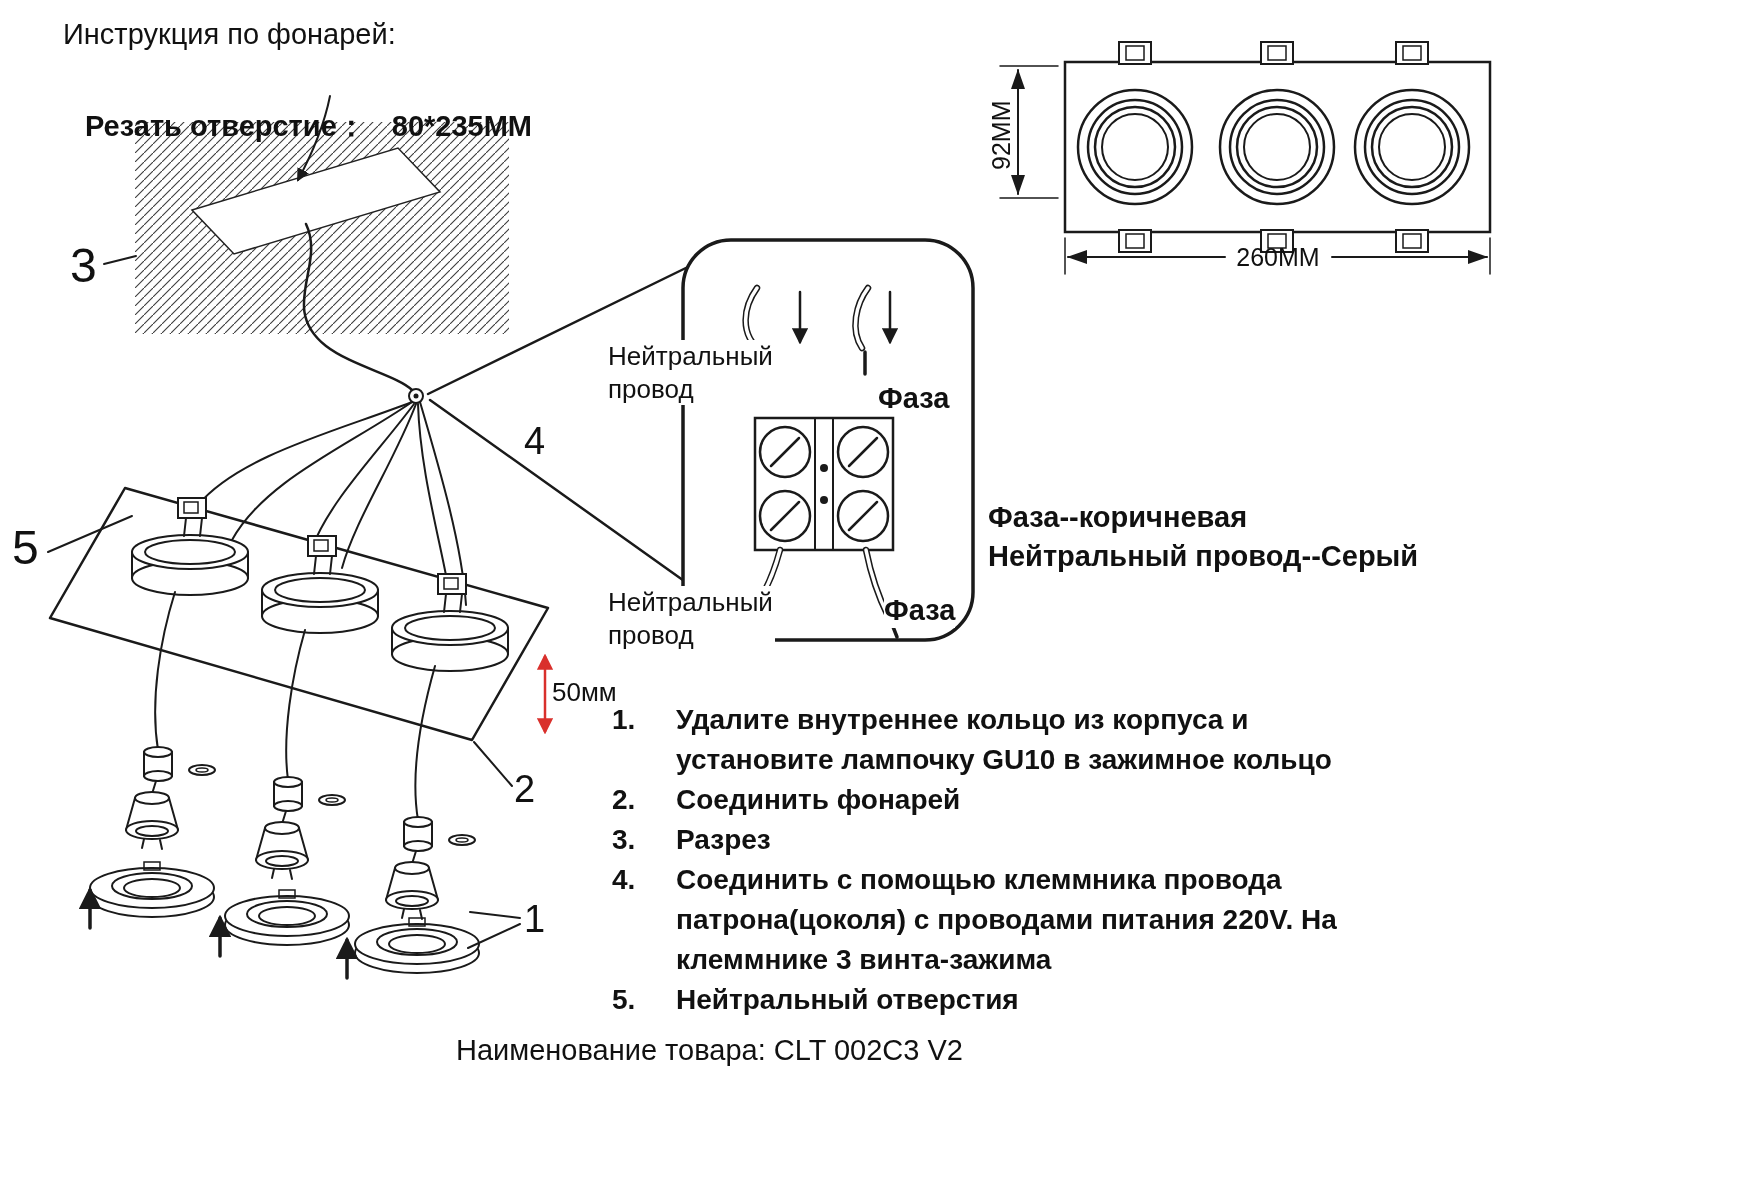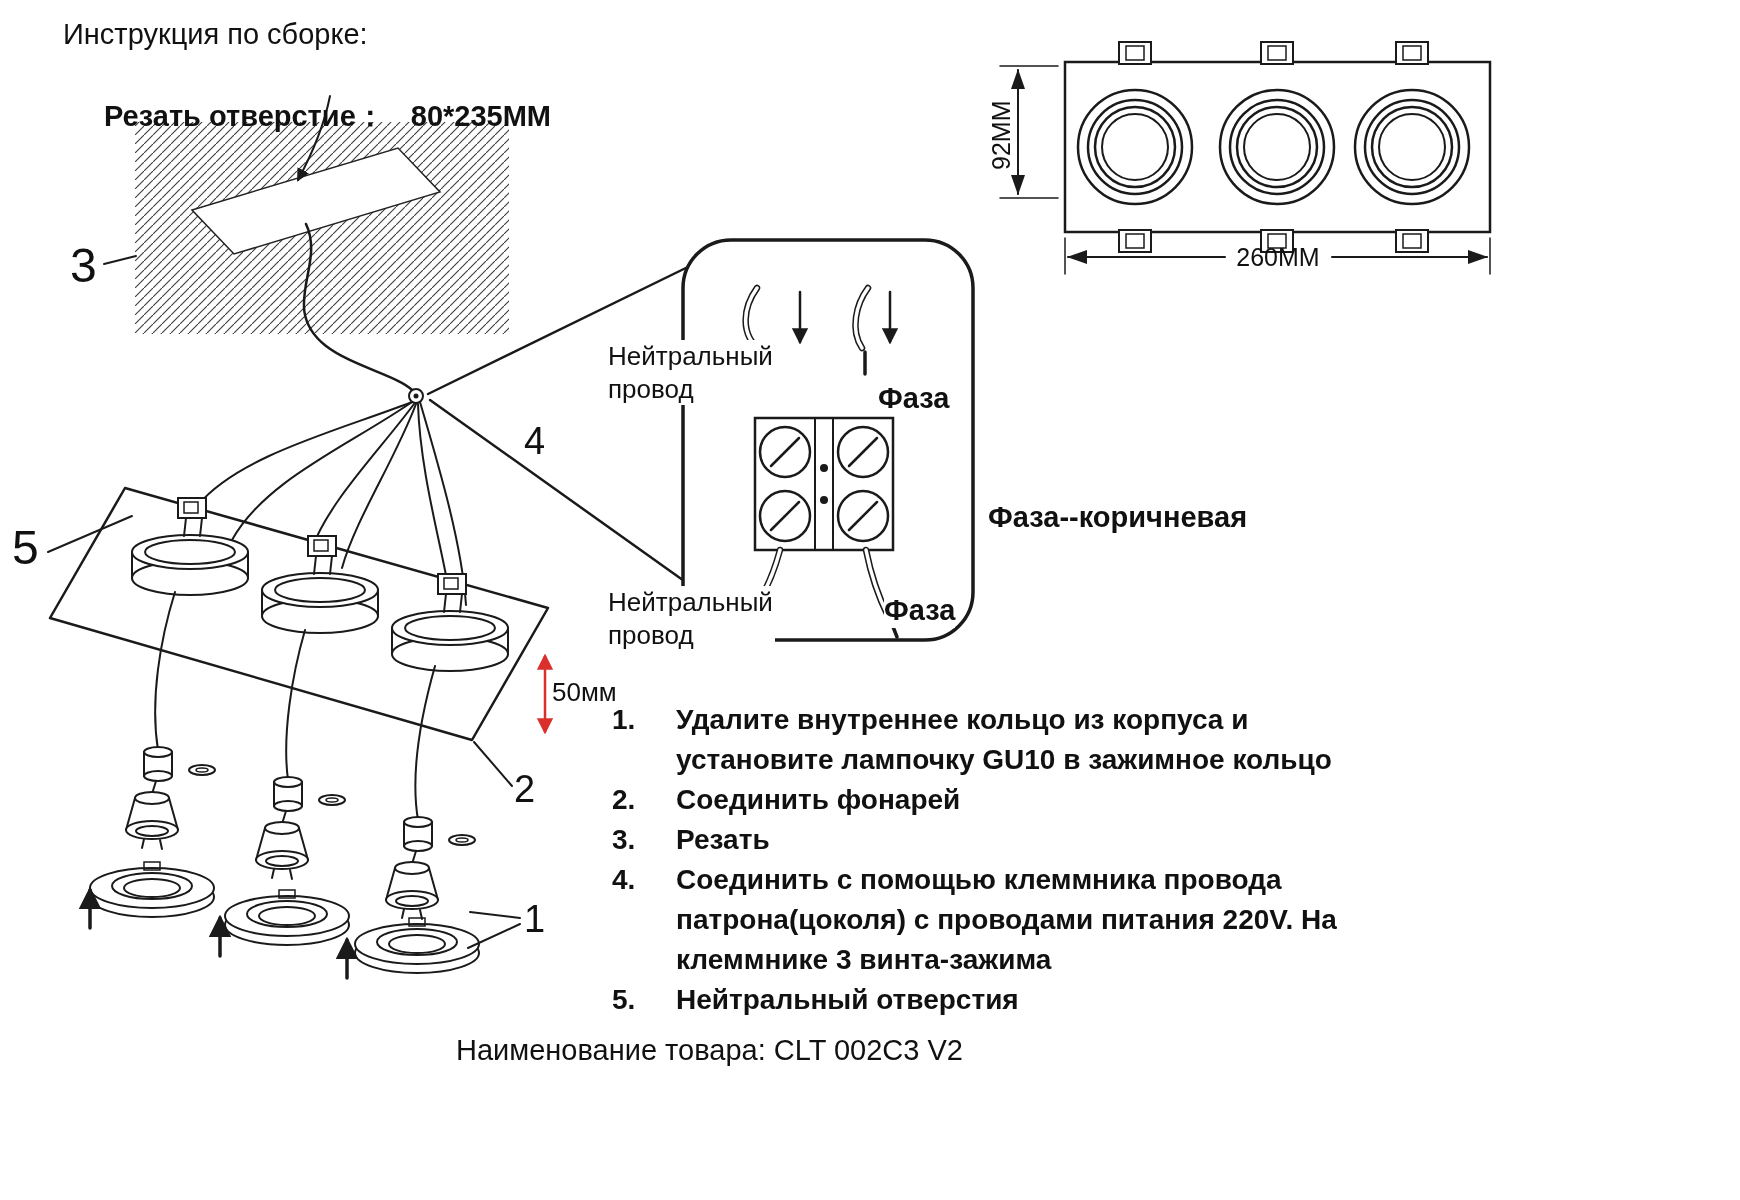--- a/index.html
+++ b/index.html
@@ -15,21 +15,21 @@
   .wf {fill:#fff;stroke:#1a1a1a;stroke-width:2;}
   .wf25{fill:#fff;stroke:#1a1a1a;stroke-width:2.5;}
   .blk{fill:#1a1a1a;stroke:none;}
   .wire{stroke:#1a1a1a;fill:none;stroke-width:6.5;stroke-linecap:round;}
   .wirein{stroke:#fff;fill:none;stroke-width:3.5;stroke-linecap:round;}
   .red{stroke:#d9302c;fill:none;stroke-width:2.5;}
 
   
   .lbl{position:absolute;white-space:pre-line;line-height:1.25;}
   .t-title{left:63px;top:16px;font-size:29px;}
-  .t-cut{left:85px;top:62px;font-size:29px;font-weight:700;margin-left:19px;}
+  .t-cut{left:85px;top:72px;font-size:29px;font-weight:700;}
   .t-cut .gap{display:inline-block;width:26px;}
   .n3{left:70px;top:236px;font-size:48px;}
   .n5{left:12px;top:518px;font-size:48px;}
   .n4{left:524px;top:418px;font-size:38px;}
   .n2{left:514px;top:766px;font-size:38px;}
   .n1{left:524px;top:896px;font-size:38px;}
   .t-50{left:552px;top:676px;font-size:26px;text-align:right;}
   .t-neut-top{left:606px;top:340px;font-size:26px;background:#fff;padding:0 2px;}
   .t-phase-top{left:878px;top:380px;font-size:29px;font-weight:700;background:#fff;}
   .t-neut-bot{left:606px;top:586px;font-size:26px;background:#fff;padding:0 2px;}
@@ -304,53 +304,54 @@
       <g>
         <line class="s15" x1="1065" y1="238" x2="1065" y2="274"></line>
         <line class="s15" x1="1490" y1="238" x2="1490" y2="274"></line>
         <line class="s" x1="1068" y1="257" x2="1225" y2="257" marker-start="url(#mDim)"></line>
         <line class="s" x1="1332" y1="257" x2="1487" y2="257" marker-end="url(#mDim)"></line>
         <text class="dim" x="1278" y="266" text-anchor="middle">260MM</text>
       </g>
     </g>
   </svg>
 
-  <div class="lbl t-title">Инструкция по сборке:</div>
+  <div class="lbl t-title">Инструкция по фонарей:</div>
   <div class="lbl t-cut">
     <span>Резать отверстие：</span><span class="gap"></span><span>80*235MM</span>
   </div>
 
   <div class="lbl n3">3</div>
   <div class="lbl n5">5</div>
   <div class="lbl n4">4</div>
   <div class="lbl n2">2</div>
   <div class="lbl n1">1</div>
   <div class="lbl t-50">50мм</div>
 
   <div class="lbl t-neut-top">Нейтральный
 провод</div>
   <div class="lbl t-phase-top">Фаза</div>
   <div class="lbl t-neut-bot">Нейтральный
 провод</div>
   <div class="lbl t-phase-bot">Фаза</div>
 
   <div class="lbl t-legend1">Фаза--коричневая</div>
+  <div class="lbl t-legend2">Нейтральный провод--Серый</div>
 
   <div class="steps">
     <div class="step">
       <div class="step-num">1.</div>
       <div class="step-text">Удалите внутреннее кольцо из корпуса и установите лампочку GU10 в зажимное кольцо</div>
     </div>
     <div class="step">
       <div class="step-num">2.</div>
       <div class="step-text">Соединить фонарей</div>
     </div>
     <div class="step">
       <div class="step-num">3.</div>
-      <div class="step-text">Резать</div>
+      <div class="step-text">Разрез</div>
     </div>
     <div class="step">
       <div class="step-num">4.</div>
       <div class="step-text">Соединить с помощью клеммника провода патрона(цоколя) с проводами питания 220V. На клеммнике 3 винта-зажима</div>
     </div>
     <div class="step">
       <div class="step-num">5.</div>
       <div class="step-text">Нейтральный отверстия</div>
     </div>
   </div>

